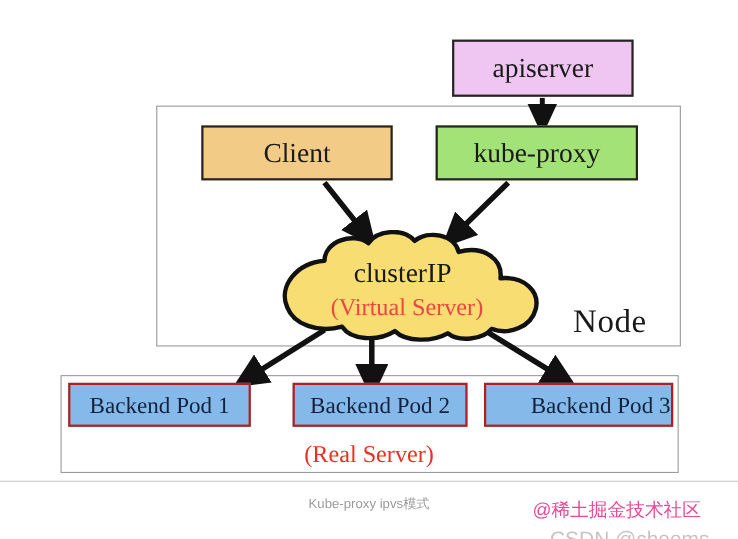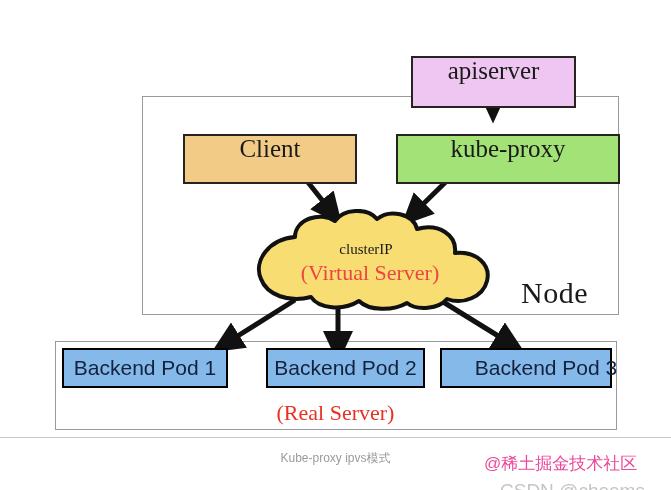--- a/index.html
+++ b/index.html
@@ -15,40 +15,40 @@
     overflow: hidden;
     font-family: "Liberation Serif", "DejaVu Serif", serif;
   }
 
   
   .node-box {
     position: absolute;
     box-sizing: border-box;
     border: 2px solid #262320;
     display: flex;
+    align-items: center;
     justify-content: center;
     color: #1a1a1a;
     font-family: "Liberation Serif", "DejaVu Serif", serif;
     line-height: 1;
     white-space: nowrap;
-    margin-top: 20px;
   }
 
   .apiserver {
     left: 411px;  top: 36px;  width: 165px; height: 52px;
     background: #EFC6F2;
     font-size: 25px;
   }
   .client {
     left: 183px; top: 114px; width: 174px; height: 50px;
     background: #F2CC87;
     font-size: 25px;
   }
   .kubeproxy {
-    left: 396px; top: 114px; width: 224px; height: 50px;
+    left: 396px; top: 114px; width: 184px; height: 50px;
     background: #A3E277;
     font-size: 25px;
   }
 
   
   .container-box {
     position: absolute;
     box-sizing: border-box;
     border: 1px solid #9a9a9a;
     background: transparent;
@@ -62,28 +62,28 @@
     font-size: 30px;
     color: #1a1a1a;
     font-family: "Liberation Serif", "DejaVu Serif", serif;
     letter-spacing: .5px;
   }
 
   
   .pod {
     position: absolute;
     box-sizing: border-box;
-    border: 2px solid #000000;
+    border: 2px solid #b91c1c;
     background: #84B9E9;
     display: flex;
     align-items: center;
     justify-content: center;
     font-size: 21px;
     color: #14213d;
-    font-family: Liberation Sans, sans-serif;
+    font-family: Liberation Serif, serif;
     white-space: nowrap;
   }
   .pod1 { left: 62px;  top: 348px; width: 166px; height: 40px; }
   .pod2 { left: 266px; top: 348px; width: 159px; height: 40px; }
   .pod3 { left: 440px; top: 348px; width: 172px; height: 40px; padding-left: 40px; }
 
   .real-server {
     position: absolute;
     left: 0; top: 400px; width: 671px;
     text-align: center;
@@ -101,21 +101,21 @@
   .cloud-text {
     position: absolute;
     left: 0; top: 0; width: 254px; height: 102px;
     display: flex;
     flex-direction: column;
     align-items: center;
     justify-content: center;
     pointer-events: none;
   }
   .cloud-title {
-    font-size: 15px;
+    font-size: 25px;
     color: #1a1a1a;
     font-family: "Liberation Serif", "DejaVu Serif", serif;
     margin-top: 6px;
     margin-left: -8px;
     line-height: 1.15;
     text-align: right;
   }
   .cloud-sub {
     font-size: 22px;
     color: #ef4444;

